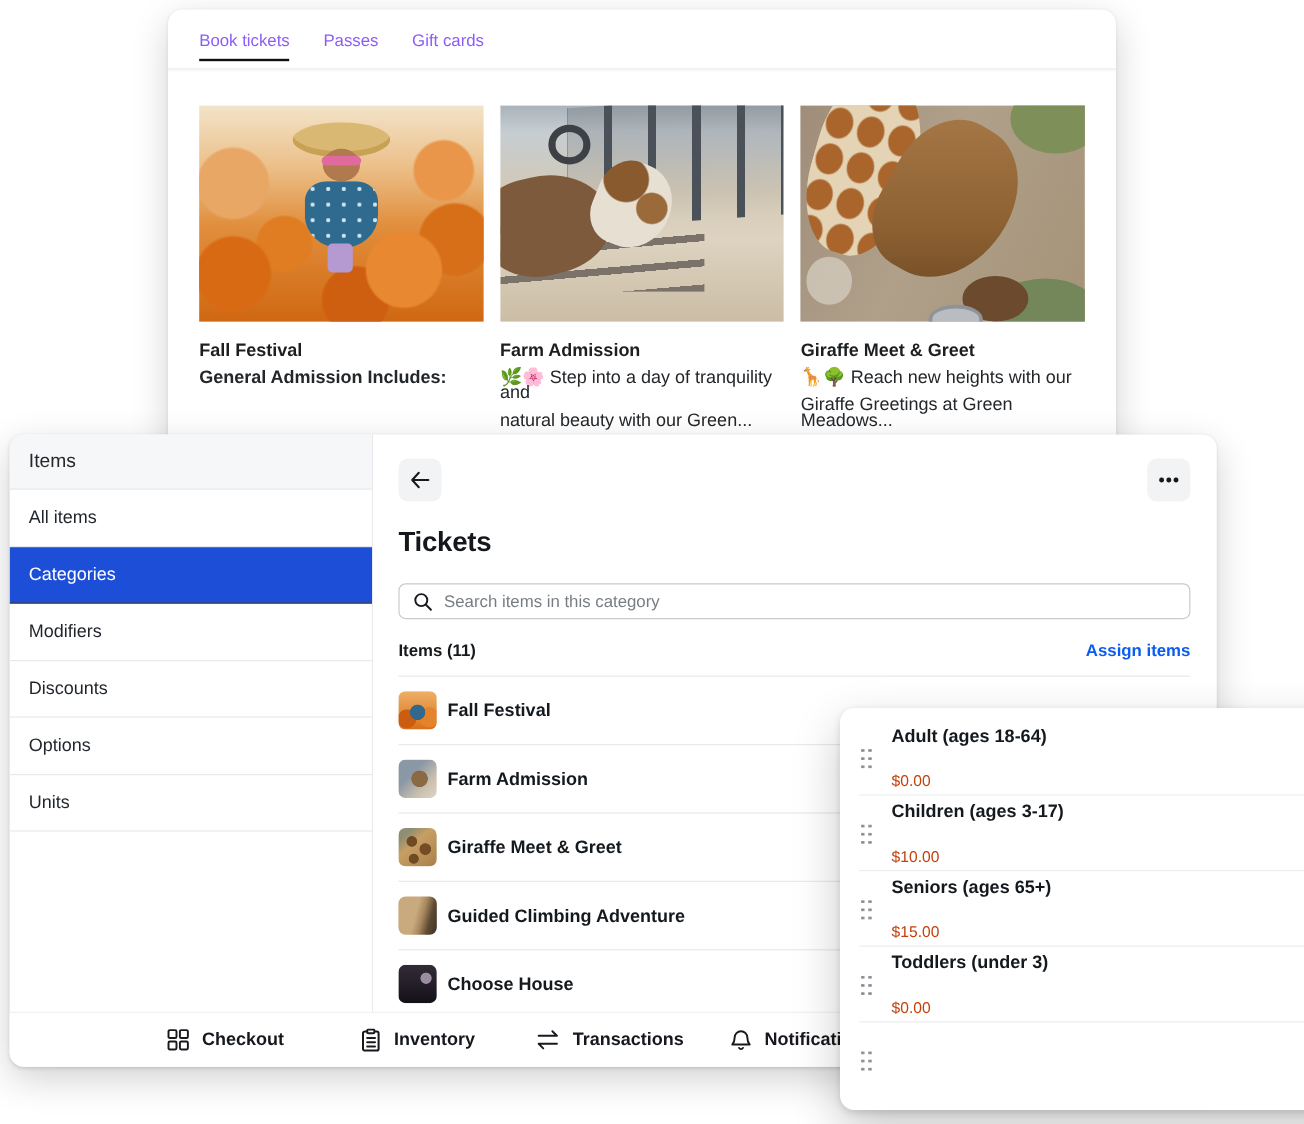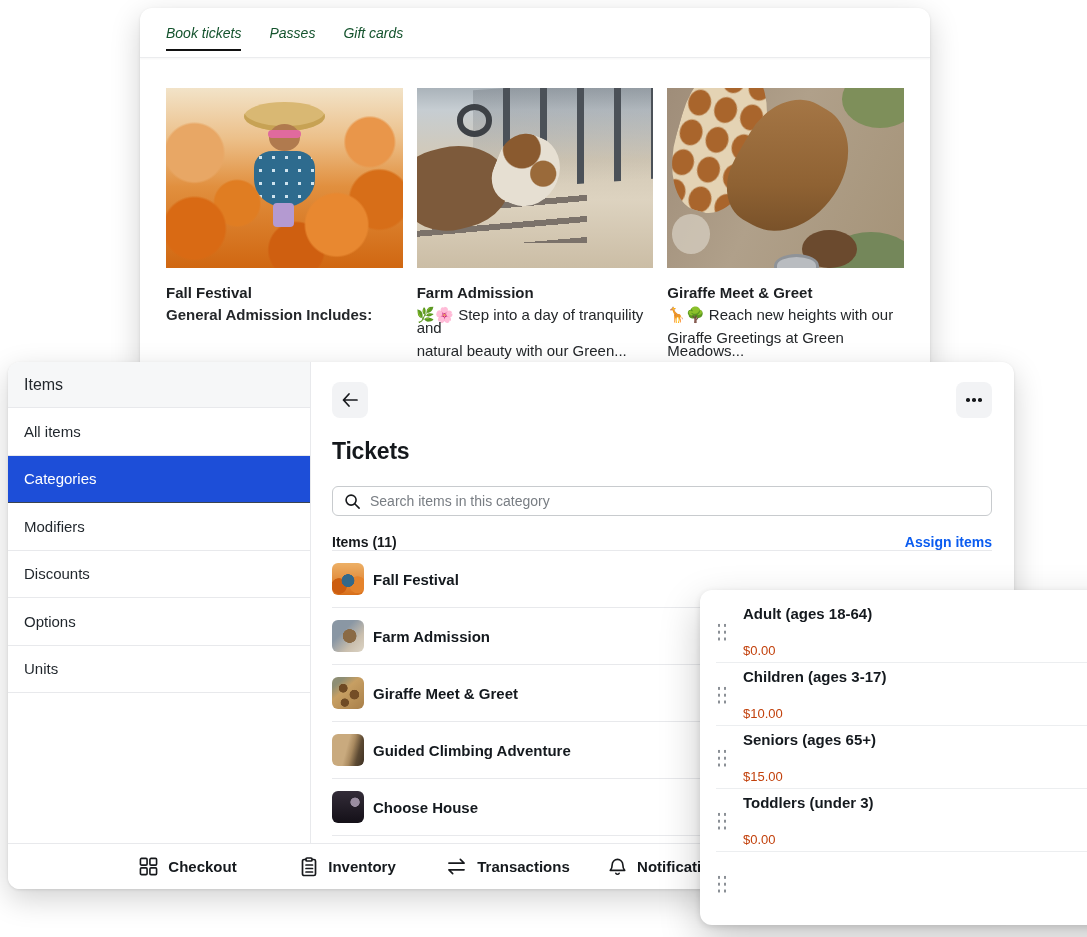--- a/index.html
+++ b/index.html
@@ -7,21 +7,21 @@
   .stage { position:relative; width:1087px; height:937px; }
 
   .panel { position:absolute; background:#fff; border-radius:12px;
            box-shadow:0 1px 3px rgba(0,0,0,.10), 0 10px 30px rgba(0,0,0,.18); }
 
   
   .top-panel { left:140px; top:8px; width:790px; height:368px; z-index:1; overflow:hidden; }
   .tabbar { height:50px; display:flex; align-items:center; gap:28px; padding:0 26px;
             border-bottom:1px solid #ebecee; box-shadow:0 1px 2px rgba(0,0,0,.04); }
   .tab { position:relative; height:50px; display:flex; align-items:center;
-         font-size:14px; font-weight:500; color:#14532d; cursor:pointer;font-style:italic; }
+         font-size:14px; font-weight:500; color:#8b5cf6; cursor:pointer; }
   .tab.active::after { content:""; position:absolute; left:0; right:0; bottom:7px; height:2px; background:#111; }
   .cards { display:flex; gap:14px; padding:30px 26px 0 26px; }
   .card { flex:1; min-width:0; }
   .photo { position:relative; height:180px; overflow:hidden; }
   .photo > div { position:absolute; }
   .card-title { margin-top:16px; font-size:15px; font-weight:700; color:#1c1f22; }
   .card-line { margin-top:7px; font-size:15px; line-height:13px; color:#24272a; }
   .card-line.b { font-weight:700; }
   .card-line + .card-line { margin-top:10px; }
 
@@ -89,21 +89,21 @@
               display:flex; align-items:center; justify-content:center; cursor:pointer; }
   .dots { display:flex; gap:2.5px; }
   .dots i { width:3.5px; height:3.5px; border-radius:50%; background:#17191c; }
   .page-title { margin-top:20px; font-size:23px; font-weight:700; color:#14181c; letter-spacing:-.2px; }
   .search { margin-top:21px; height:30px; border:1px solid #c8cbce; border-radius:6px;
             display:flex; align-items:center; gap:9px; padding:0 11px; background:#fff; }
   .search input { flex:1; border:none; outline:none; font-size:14px; color:#16191c; background:transparent;
                   font-family:"Liberation Sans", sans-serif; }
   .search input::placeholder { color:#787d83; }
   .items-head { margin-top:18px; display:flex; justify-content:space-between; align-items:center;
-                border-bottom:1px solid #e8e9ec; }
+                padding-bottom:13px; border-bottom:1px solid #e8e9ec; }
   .items-count { font-size:14px; font-weight:700; color:#16191c; }
   .assign-link { font-size:14px; font-weight:700; color:#0a5cf0; text-decoration:none; cursor:pointer; }
   .item-row { height:57px; display:flex; align-items:center; gap:9px; border-bottom:1px solid #e8e9ec; cursor:pointer; }
   .thumb { width:32px; height:32px; border-radius:6px; flex:0 0 32px; }
   .item-name { font-size:15px; font-weight:600; color:#14191e; }
   .thumb-fall { background: radial-gradient(circle at 50% 55%, #33688a 0 26%, rgba(0,0,0,0) 28%),
     radial-gradient(circle at 22% 72%, #cc5d10 0 22%, rgba(0,0,0,0) 24%),
     radial-gradient(circle at 80% 68%, #e5832c 0 24%, rgba(0,0,0,0) 26%),
     linear-gradient(180deg, #edb066, #d96f1a); }
   .thumb-farm { background: radial-gradient(circle at 55% 50%, #8a6a45 0 28%, rgba(0,0,0,0) 30%),

